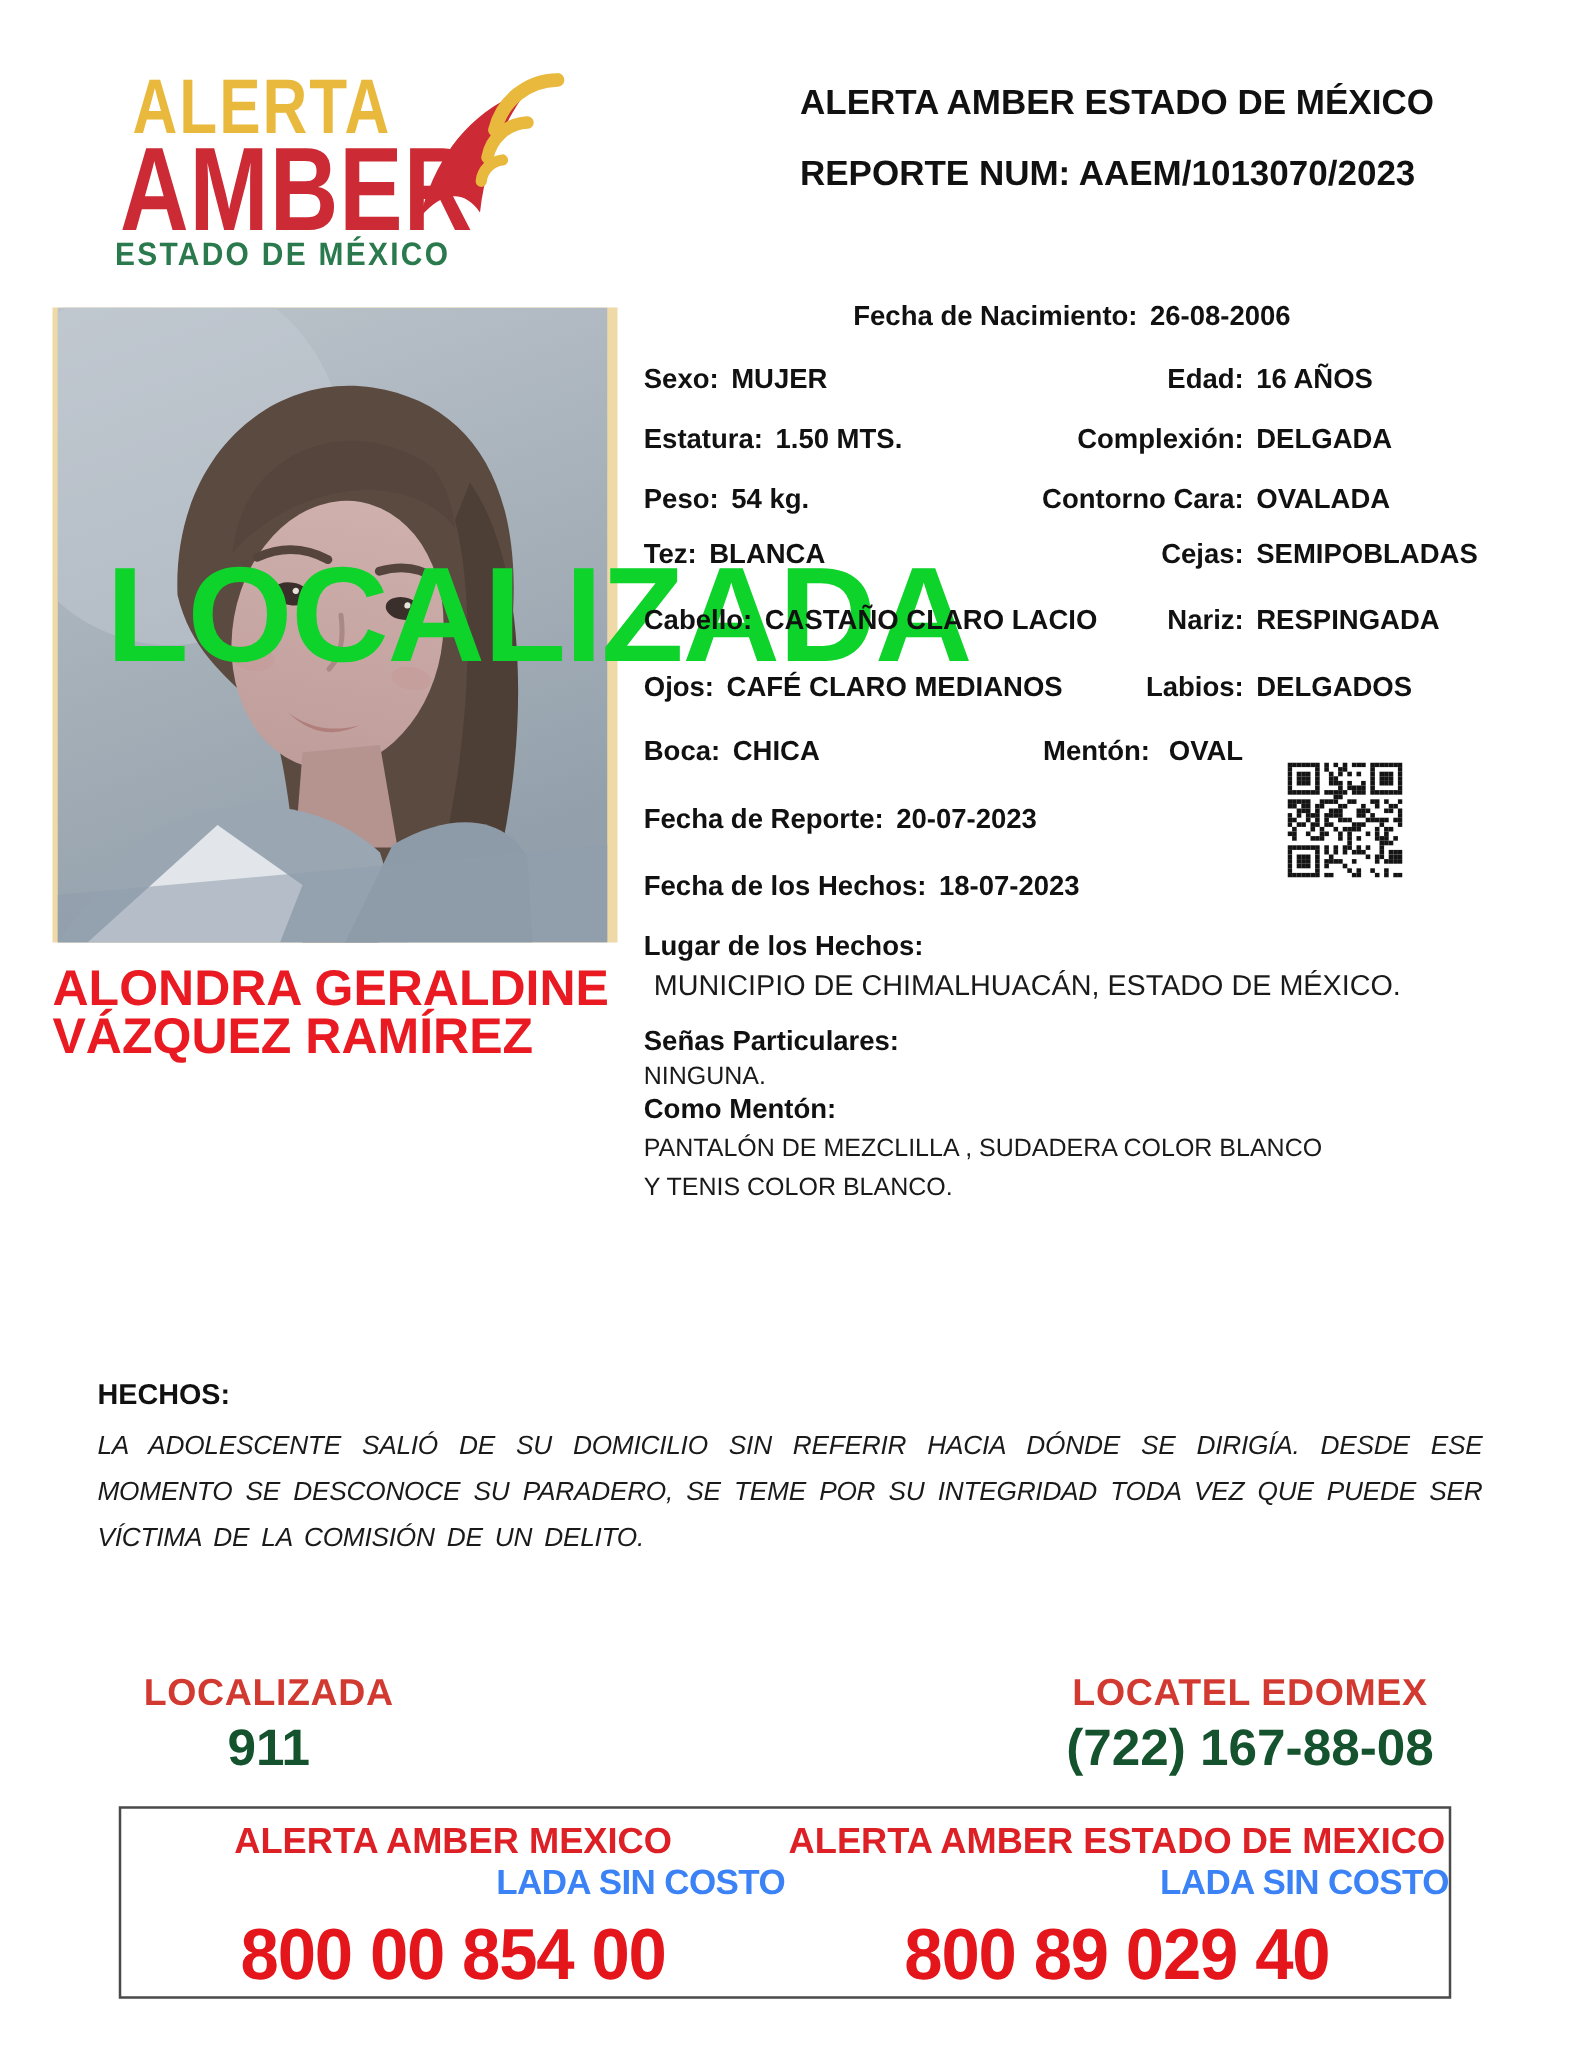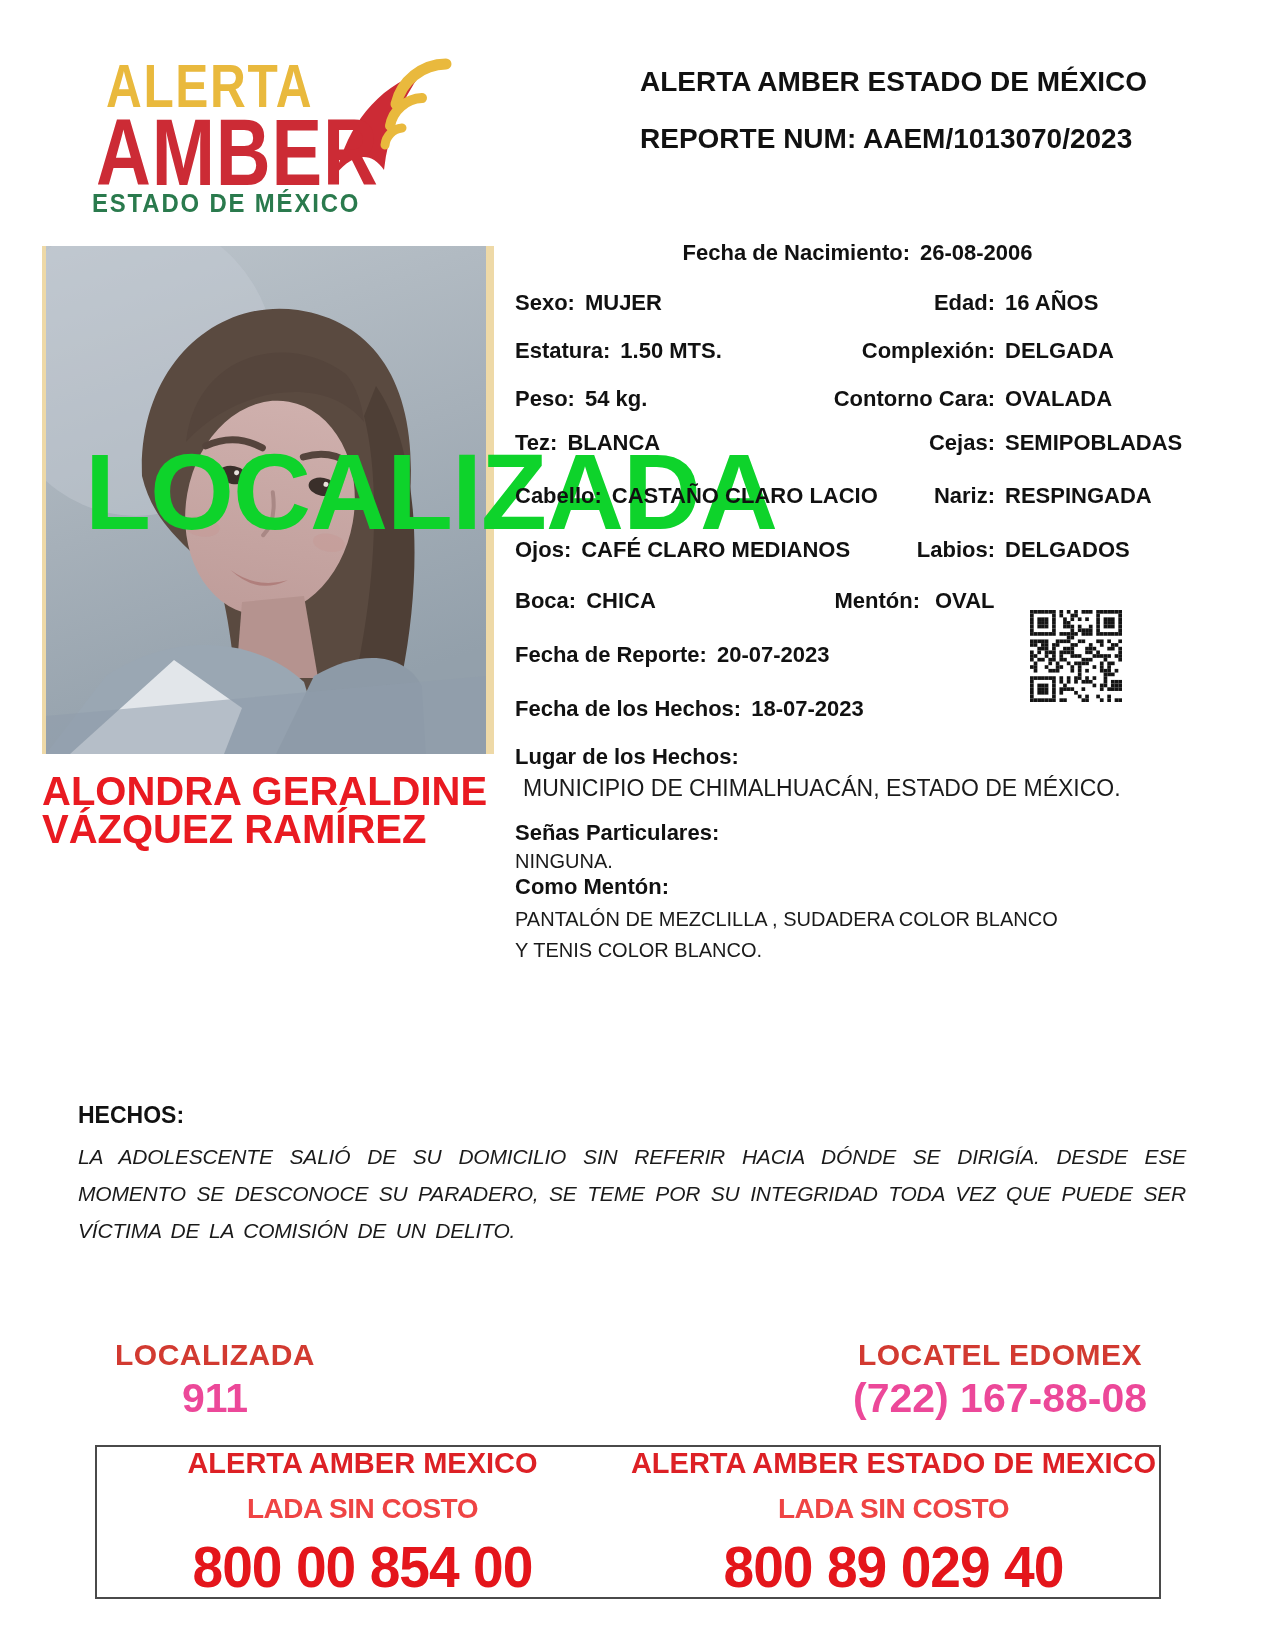--- a/index.html
+++ b/index.html
@@ -40,27 +40,27 @@
   .sec-label{position:absolute;left:0;font-size:22px;font-weight:bold;white-space:nowrap;}
   .sec-value{position:absolute;font-weight:normal;color:#1a1a1a;}
   .qr{position:absolute;left:1030px;top:610px;width:92px;height:92px;z-index:3;}
   
   .hechos-label{position:absolute;left:78px;top:1102px;font-size:23px;font-weight:bold;}
   .hechos-text{position:absolute;left:78px;top:1138px;width:1108px;font-size:21px;line-height:37px;
                text-align:justify;letter-spacing:-0.2px;word-spacing:4px;color:#1a1a1a;font-style:italic;}
   
   .em-col{position:absolute;text-align:center;}
   .em-label{font-size:30px;font-weight:bold;color:#d23a31;letter-spacing:0.5px;white-space:nowrap;}
-  .em-number{font-size:41px;font-weight:bold;color:#ec4899;margin-top:3px;white-space:nowrap;}
+  .em-number{font-size:41px;font-weight:bold;color:#14532d;margin-top:3px;white-space:nowrap;}
   
   .hotline-box{position:absolute;left:95px;top:1445px;width:1062px;height:150px;border:2px solid #4a4a4a;
                display:flex;z-index:3;background:#fff;}
-  .hl-col{flex:1;text-align:center;}
+  .hl-col{flex:1;text-align:center;padding-top:10px;}
   .hl-title{font-size:29px;font-weight:bold;color:#dd2025;white-space:nowrap;}
-  .hl-sub{font-size:28px;font-weight:bold;color:#ef4444;letter-spacing:-0.5px;margin-top:13px;}
+  .hl-sub{font-size:28px;font-weight:bold;color:#3b82f6;letter-spacing:-0.5px;margin-top:0;text-align:right;}
   .hl-number{font-size:58px;font-weight:bold;color:#e4151b;letter-spacing:-1px;margin-top:8px;
              transform:scaleX(0.95);transform-origin:center;white-space:nowrap;}
 </style>
 </head>
 <body>
 
 <div class="page">
 
   <div class="logo">
     <svg class="logo-swoosh" width="150" height="150" viewBox="0 0 150 150">

